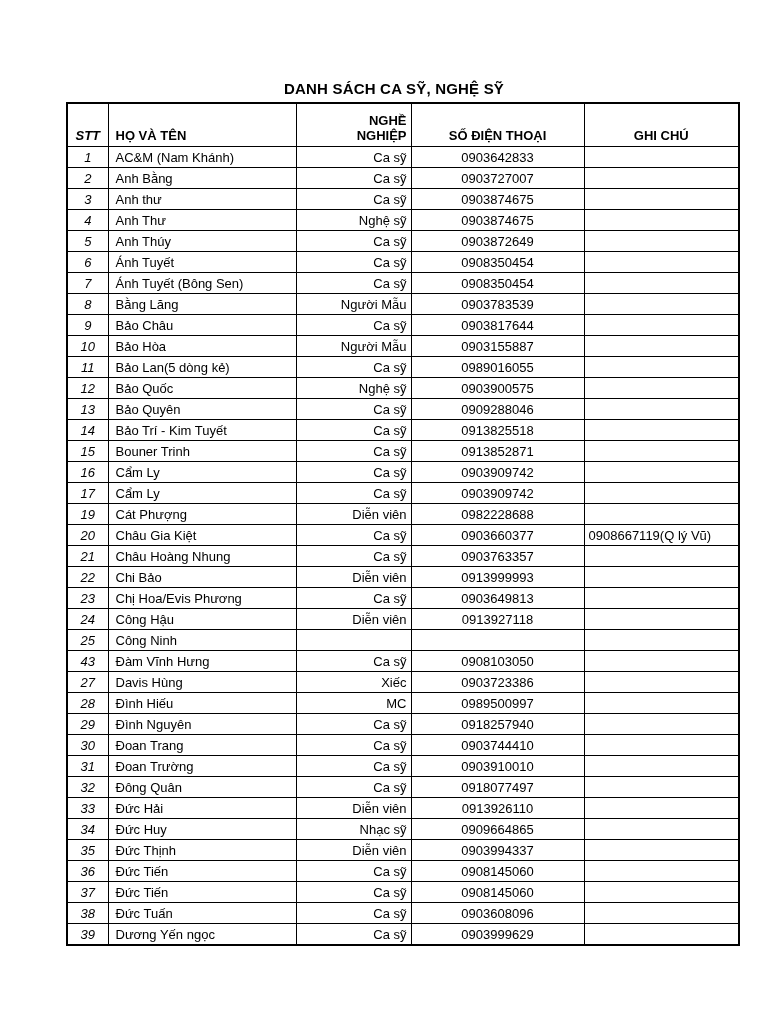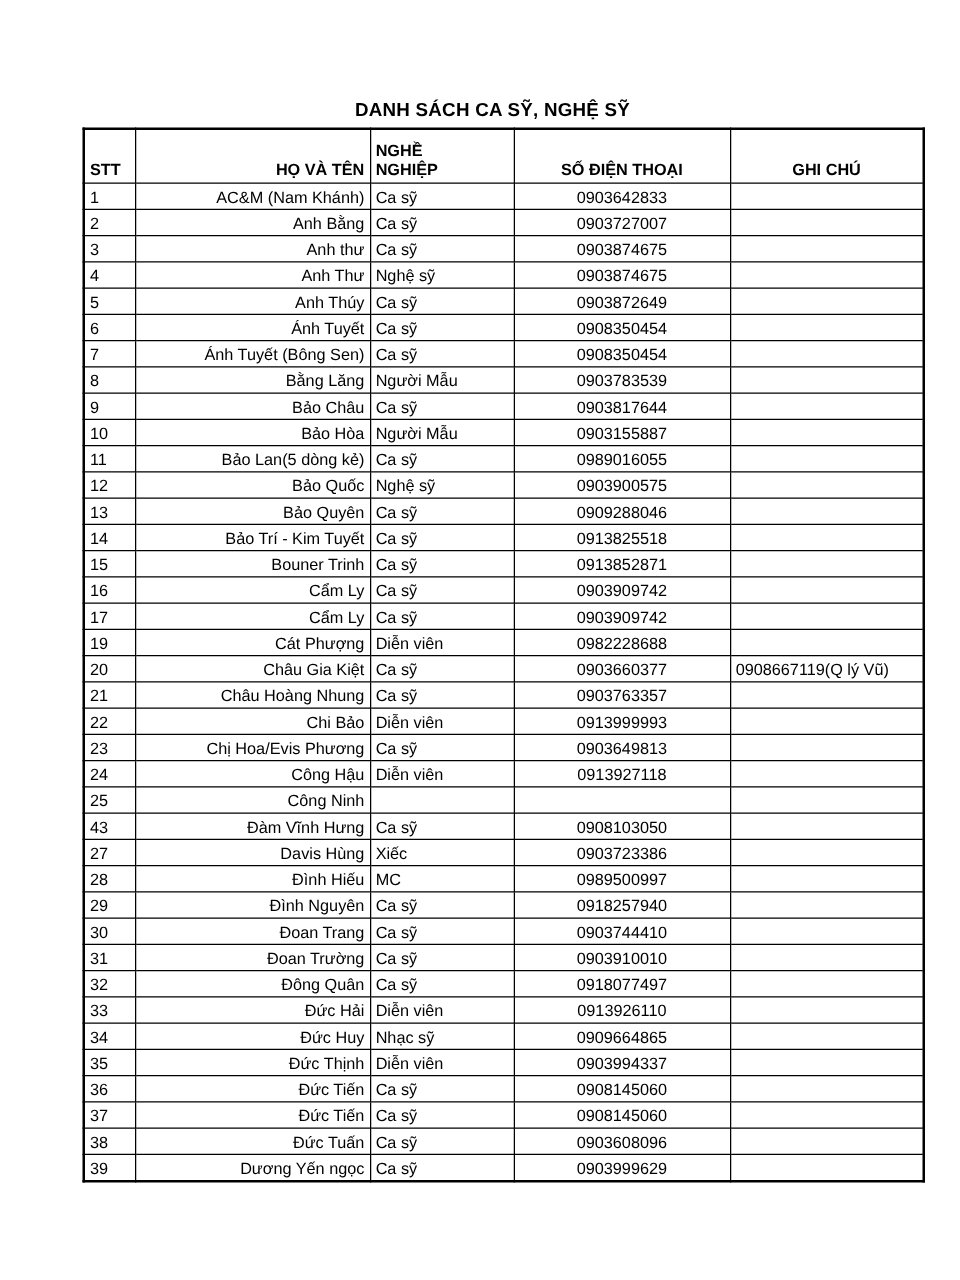--- a/index.html
+++ b/index.html
@@ -48,23 +48,23 @@
     height: 40px;
     vertical-align: bottom;
     padding-bottom: 2px;
   }
   .artist-table td {
     height: 19px;
     vertical-align: bottom;
     padding-bottom: 1px;
   }
   .hdr-line { display: block; }
-  th.col-stt, td.col-stt   { text-align: left; }
-  th.col-name, td.col-name { text-align: right; padding-left: 7px; }
-  th.col-job, td.col-job   { text-align: left; }
+  th.col-stt, td.col-stt   { text-align: center; font-style: italic; }
+  th.col-name, td.col-name { text-align: left; padding-left: 7px; }
+  th.col-job, td.col-job   { text-align: right; }
   th.col-phone, td.col-phone { text-align: center; margin-left: 44px; }
   th.col-note, td.col-note { }
 </style>
 </head>
 <body>
 
 <div>
 
   <div class="doc-title">DANH SÁCH CA SỸ, NGHỆ SỸ</div>
 

